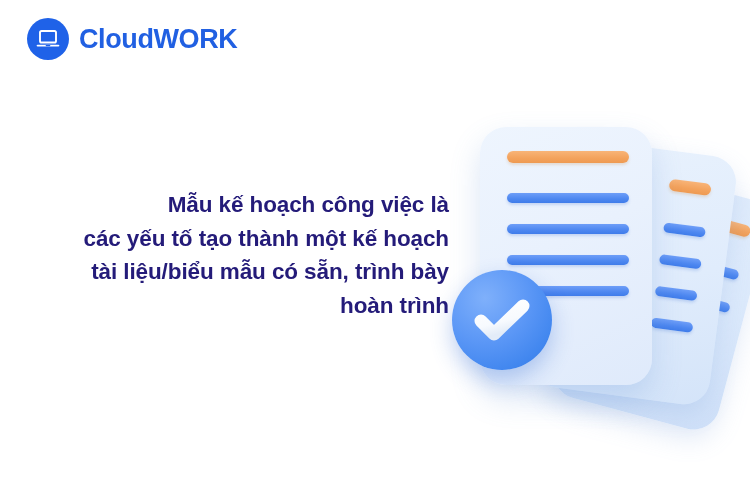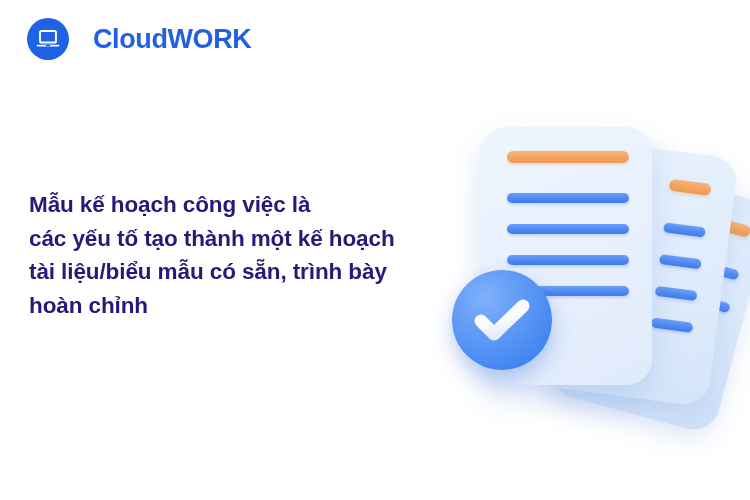--- a/index.html
+++ b/index.html
@@ -20,21 +20,21 @@
     background:#ffffff;
   }
 
   
   .brand {
     position:absolute;
     left:27px;
     top:18px;
     display:flex;
     align-items:center;
-    gap:24px;
+    gap:10px;
   }
   .brand-mark {
     width:42px;
     height:42px;
     border-radius:50%;
     background:#1f62e8;
     display:flex;
     align-items:center;
     justify-content:center;
     flex:0 0 auto;
@@ -53,20 +53,21 @@
   .headline {
     position:absolute;
     left:29px;
     top:188px;
     width:420px;
     color:#241b79;
     font-size:22.5px;
     font-weight:bold;
     line-height:33.5px;
     letter-spacing:-0.1px;
+    text-align:right;
   }
   .headline .ln { display:block; white-space:nowrap; }
 
   
   .illus {
     position:absolute;
     left:430px;
     top:95px;
     width:320px;
     height:340px;
@@ -172,21 +173,21 @@
         <path d="M10.2 16.6 H13.8" stroke="#1f62e8" stroke-width="1.1" stroke-linecap="round"></path>
       </svg>
     </span>
     <span class="brand-name">CloudWORK</span>
   </div>
 
   <div class="headline">
     <span class="ln">Mẫu kế hoạch công việc là</span>
     <span class="ln">các yếu tố tạo thành một kế hoạch</span>
     <span class="ln">tài liệu/biểu mẫu có sẵn, trình bày</span>
-    <span class="ln">hoàn chỉnh</span>
+    <span class="ln">hoàn trình</span>
   </div>
 
   <div class="illus">
 
     <div class="card card-back">
       <span class="line line-orange bl t"></span>
       <span class="line line-blue   bl b1"></span>
       <span class="line line-blue   bl b2"></span>
     </div>
 

